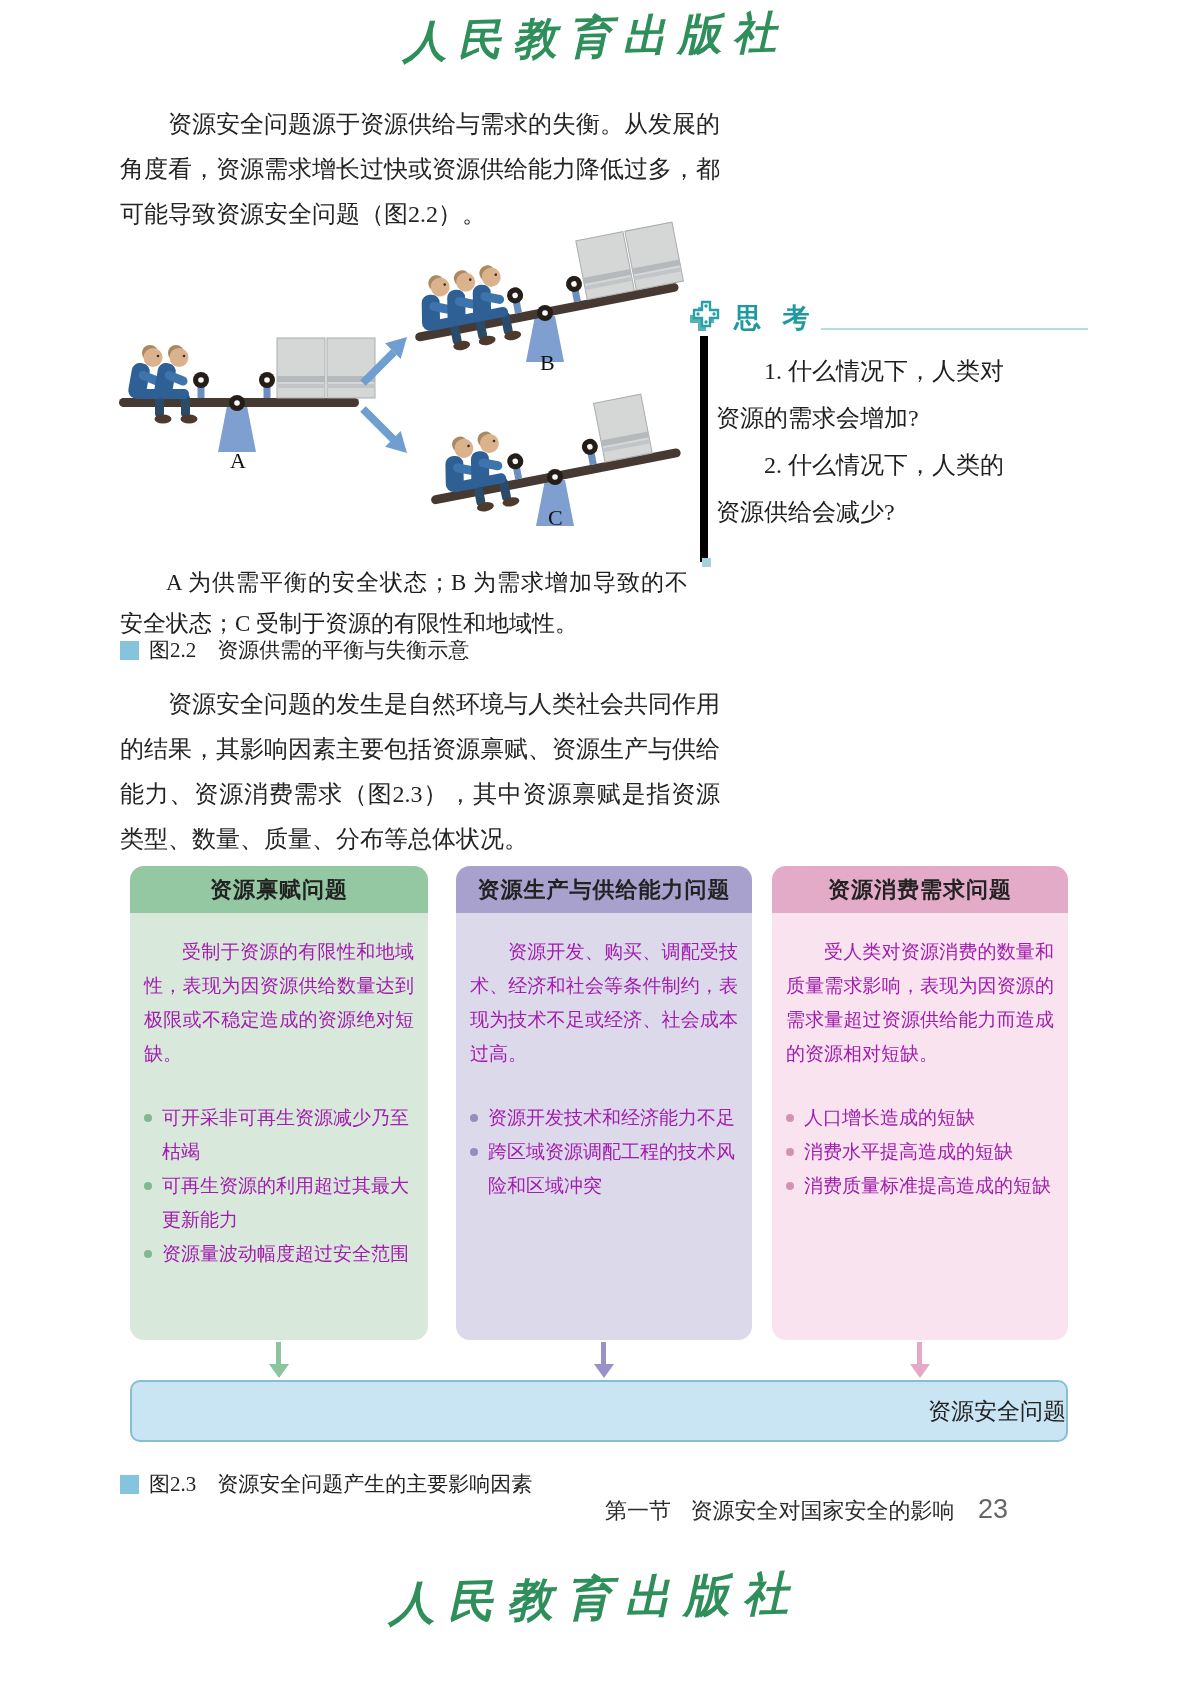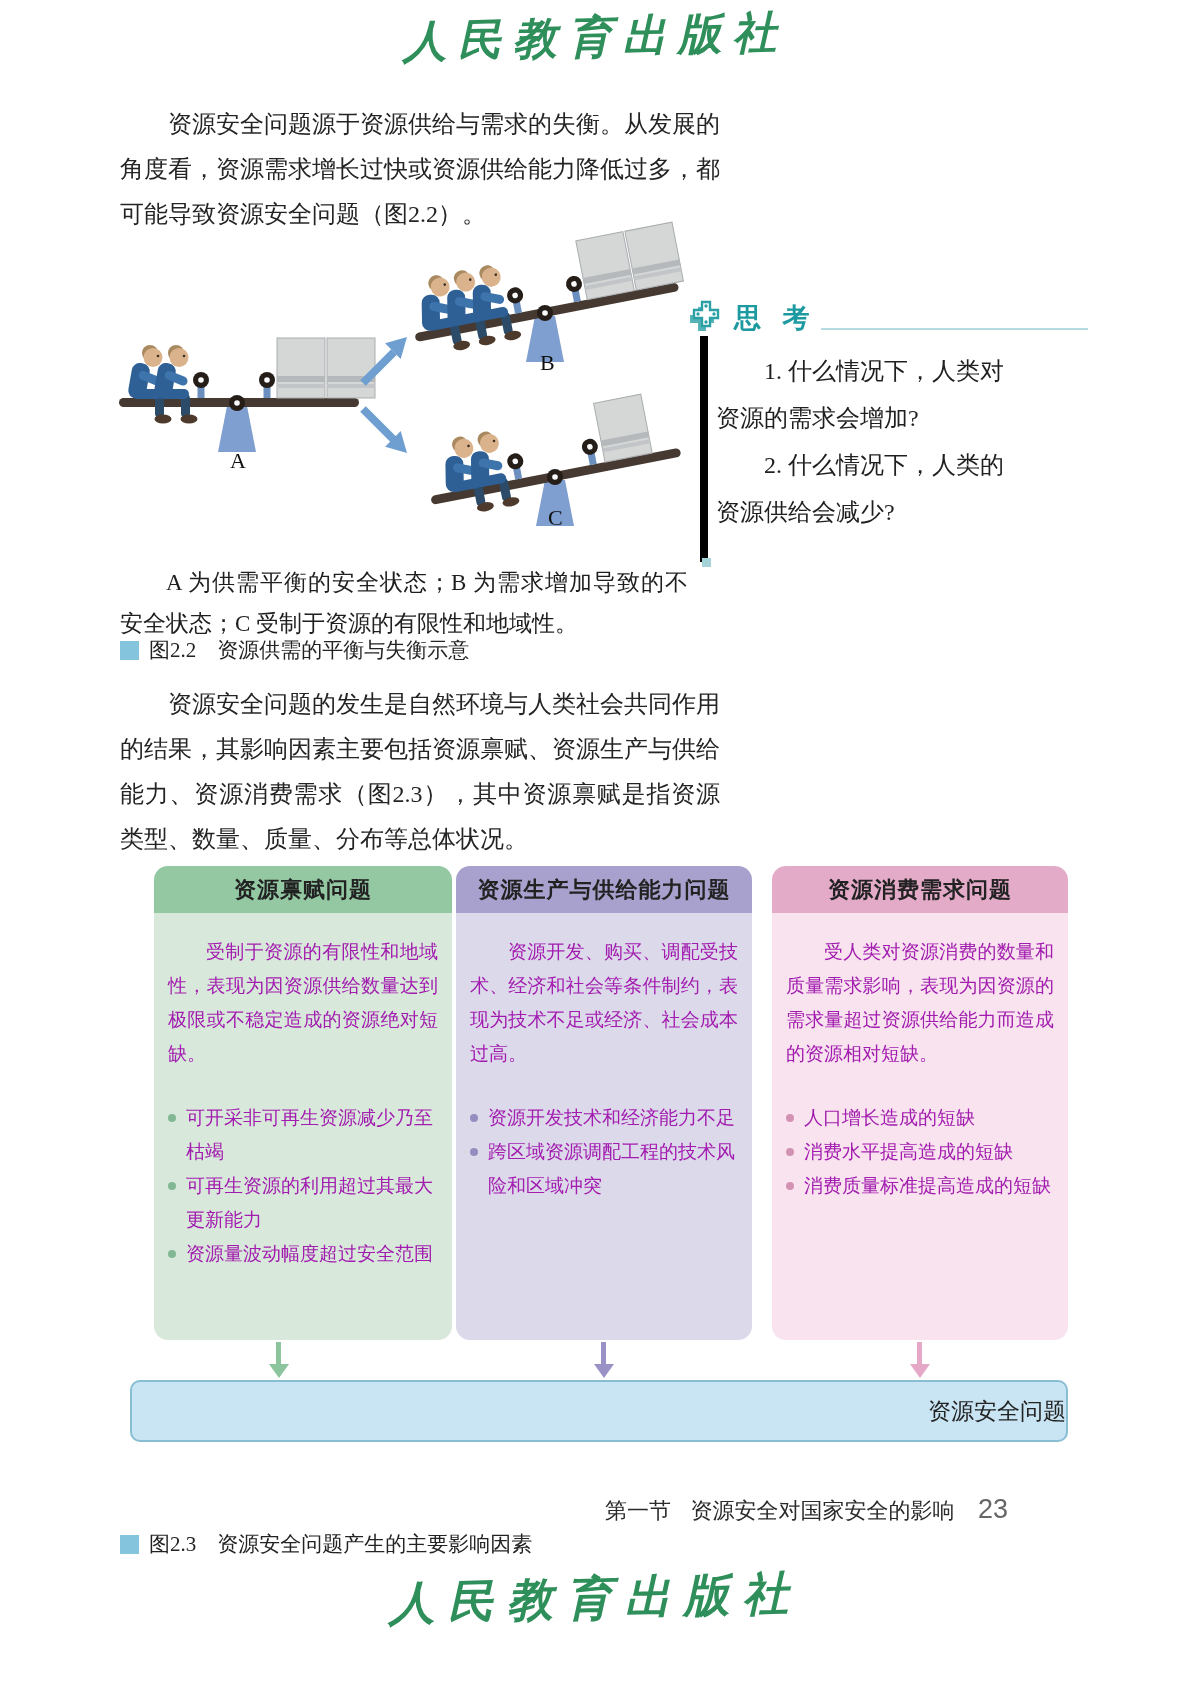--- a/index.html
+++ b/index.html
@@ -44,21 +44,21 @@
     position:absolute; left:120px; top:562px; width:568px;
     font-size:23px; line-height:41px; color:#1e1e1e;
     text-indent:2em; text-align:justify;
   }
   .figcap {
     position:absolute; display:flex; align-items:center;
     font-size:21px; color:#232323;
   }
   .figcap .sq { width:19px; height:19px; background:#85c4dd; margin-right:10px; flex:none; }
   .figcap1 { left:120px; top:636px; }
-  .figcap2 { left:120px; top:1530px;text-align:center; }
+  .figcap2 { left:120px; top:1470px;text-align:center; }
 
   
   .think { position:absolute; left:686px; top:294px; width:402px; }
   .think-head { display:flex; align-items:flex-end; }
   .think-icon { flex:none; margin-bottom:2px; }
   .think-title {
     font-family:"Liberation Sans","DejaVu Sans",sans-serif;
     font-size:27px; font-weight:bold; color:#1d9aa0;
     letter-spacing:7px; margin:0 4px 0 8px; white-space:nowrap;
   }
@@ -78,21 +78,21 @@
     font-size:22px; font-weight:600; color:#222; letter-spacing:1px;
   }
   .col-body { padding:22px 14px 0 14px; font-size:19px; line-height:34px; color:#a21caf; height:427px; }
   .col-para { text-indent:2em; text-align:justify; }
   .col ul { list-style:none; margin-top:30px; }
   .col li { position:relative; padding-left:18px; margin:0; }
   .col li::before {
     content:""; position:absolute; left:0; top:13px;
     width:8px; height:8px; border-radius:50%; background:var(--dot);
   }
-  .col-green  { left:130px; width:298px;margin-left:24px; --dot:#82b793; }
+  .col-green  { left:130px; width:298px; --dot:#82b793; }
   .col-green  .col-head { background:#93c8a2; }
   .col-green  .col-body { background:#d8e9db; }
   .col-purple { left:456px; width:296px; --dot:#958cc0; }
   .col-purple .col-head { background:#a8a1cd; }
   .col-purple .col-body { background:#dcd9ea; }
   .col-pink   { left:772px; width:296px; --dot:#d292b3; }
   .col-pink   .col-head { background:#e4abc9; }
   .col-pink   .col-body { background:#f8e3ee; }
 
   .down-arrow { position:absolute; top:1342px; width:5px; height:22px; background:currentColor; }

